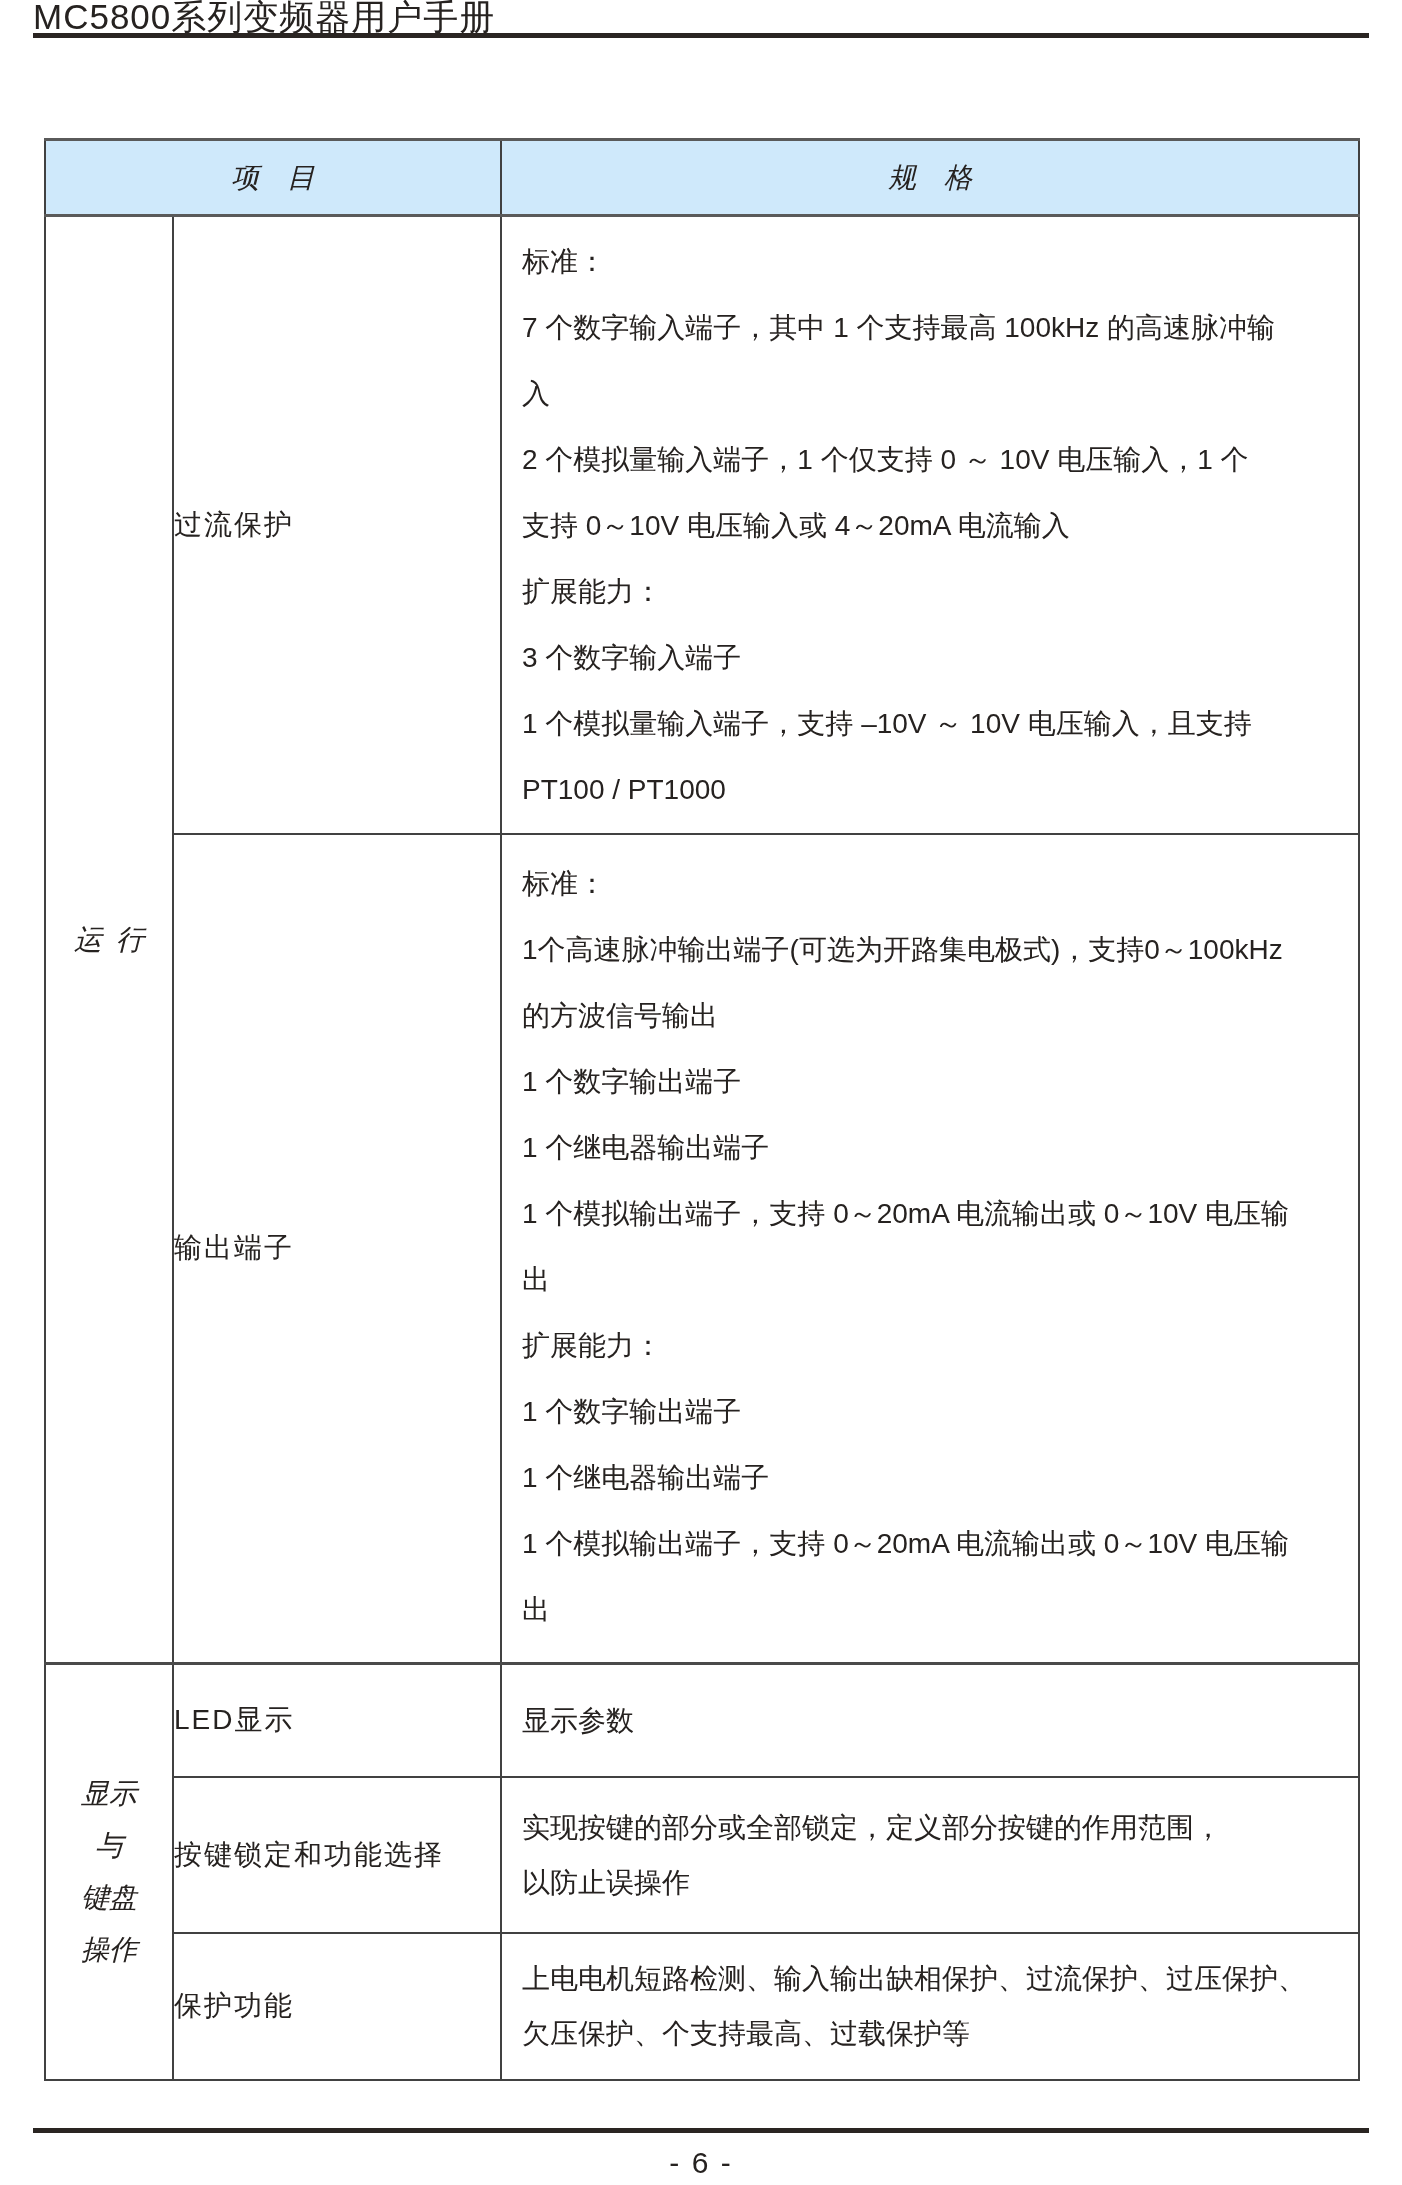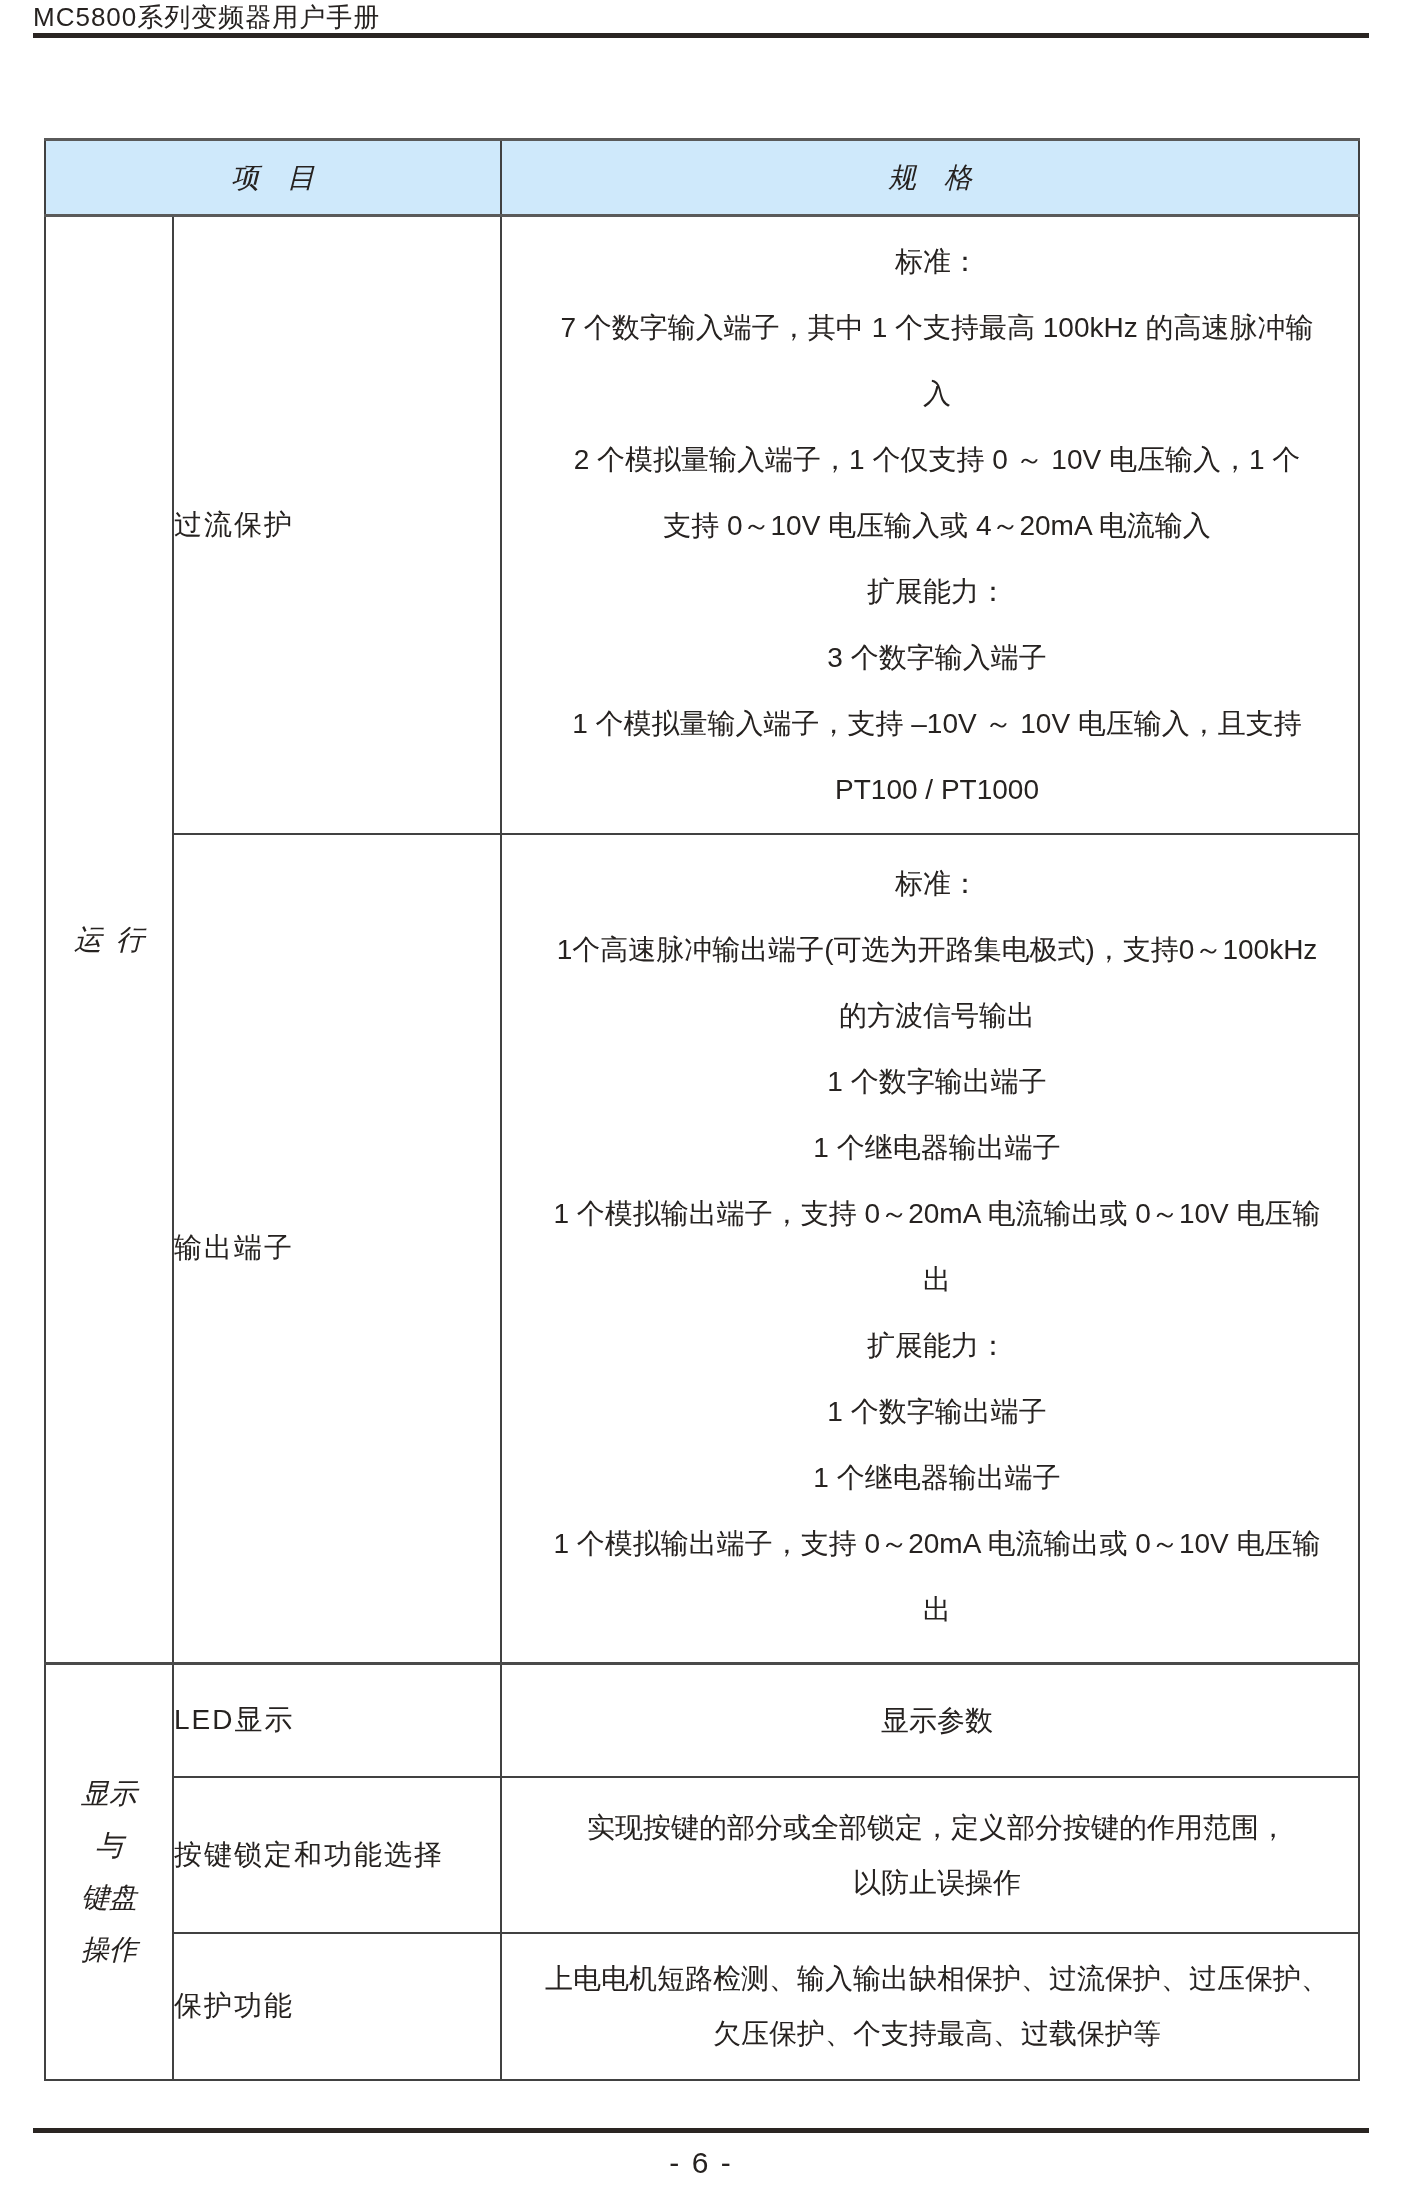--- a/index.html
+++ b/index.html
@@ -6,21 +6,21 @@
   .page{
     position:relative;
     width:1402px;height:2185px;
     background:#ffffff;
     font-family:"Liberation Sans", sans-serif;
     color:#262220;
     overflow:hidden;
   }
   .doc-title{
     position:absolute;left:33px;top:0px;
-    font-size:26px;line-height:34px;
+    font-size:35px;line-height:34px;
     letter-spacing:1px;
     white-space:nowrap;
   }
   .rule{
     position:absolute;left:33px;width:1336px;height:5px;
     background:#2a2522;
   }
   .rule-top{top:33px;}
   .rule-bottom{top:2128px;}
   .page-number{
@@ -55,21 +55,21 @@
     text-align:center;vertical-align:middle;
     line-height:52px;
     font-style:italic;
   }
   td.item-cell{
     vertical-align:middle;
     padding-left:33px;
     letter-spacing:2px;
     white-space:nowrap;
   }
-  td.spec-cell{vertical-align:top;text-align:center;}
+  td.spec-cell{vertical-align:top;}
   .spec-pad{padding-left:20px;padding-right:6px;}
   .spec-big .line{
     height:66px;line-height:66px;white-space:nowrap;
   }
   .spec-input{padding-top:12px;}
   .spec-output{padding-top:16px;}
   td.spec-small{vertical-align:middle;}
   td.spec-small .line{
     height:55px;line-height:55px;white-space:nowrap;
   }

